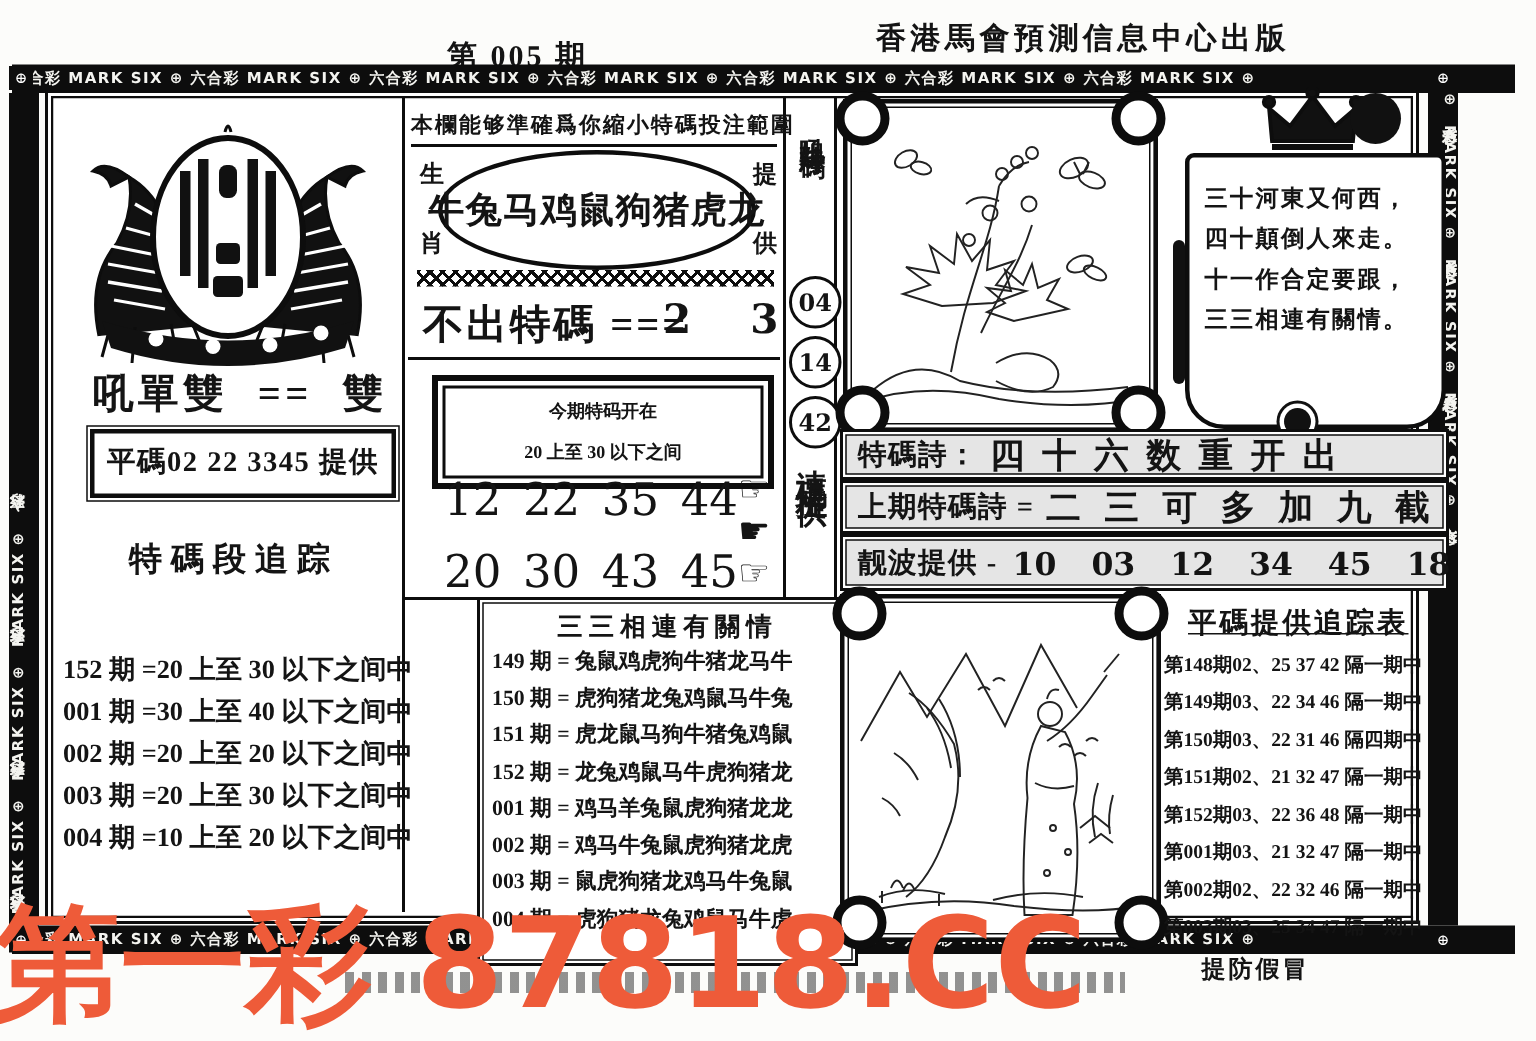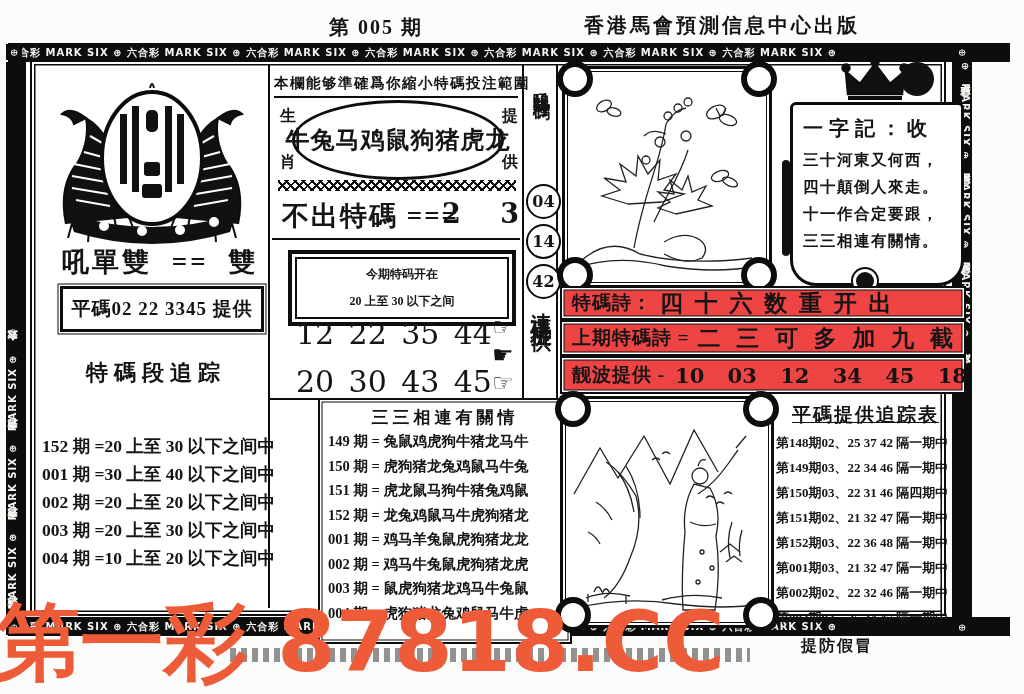--- a/index.html
+++ b/index.html
@@ -49,21 +49,21 @@
   
   .vtext{writing-mode:vertical-rl;text-orientation:upright;font-weight:bold;}
   .circNum{width:31px;height:31px;border:2.5px solid #0d0d0d;border-radius:50%;background:#fff;
            display:flex;align-items:center;justify-content:center;
            font-size:16px;font-weight:bold;font-family:"DejaVu Serif",serif;}
   
   .picBox{border:3px solid #0d0d0d;box-shadow:inset 0 0 0 2px #fff,inset 0 0 0 3px #0d0d0d;background:#fff;}
   .ring{width:24px;height:24px;border:6.5px solid #0d0d0d;border-radius:50%;background:#fff;}
   
   .poemRow{border:2.5px solid #0d0d0d;box-shadow:inset 0 0 0 1.5px #fff,inset 0 0 0 2.5px #0d0d0d;
-           display:flex;align-items:center;padding:0 10px;background:#ef4444;white-space:nowrap;}
+           display:flex;align-items:center;padding:0 10px;background:#e5e5e5;white-space:nowrap;}
   .poemLabel{font-size:19px;font-weight:bold;letter-spacing:1px;}
   .poemBig{font-size:23px;font-weight:bold;margin-left:8px;}
   .poemNums{font-size:21px;font-weight:bold;margin-left:10px;font-family:"DejaVu Serif",serif;}
   
   .shield{border:3.5px solid #0d0d0d;border-radius:6px 6px 26px 26px;background:#fff;}
   .shieldTitle{font-size:20px;font-weight:bold;letter-spacing:6px;}
   .shieldLine{font-size:15.5px;font-weight:bold;line-height:27px;letter-spacing:1.5px;white-space:nowrap;}
   
   .zbox{border:2.5px solid #0d0d0d;box-shadow:inset 0 0 0 1.5px #fff,inset 0 0 0 2.5px #0d0d0d;background:#fff;}
   .ztitle{font-size:17px;font-weight:bold;letter-spacing:4px;text-align:center;}
@@ -74,21 +74,21 @@
   
   .watermark{font-family:"DejaVu Sans",sans-serif;font-weight:900;font-size:84px;
              white-space:nowrap;letter-spacing:0px;z-index:40;line-height:84px;}
   .warn{font-size:16px;font-weight:bold;letter-spacing:2px;z-index:30;}
   .smudge{background:repeating-linear-gradient(90deg,#3a3a3a 0 6px,transparent 6px 11px);opacity:.55;}
   svg{display:block;}
 </style>
 </head>
 <body>
 
-<div class="abs hdr" style="left:298px;top:14px;margin-left:31px;">第 005 期</div>
+<div class="abs hdr" style="left:298px;top:24px;">第 005 期</div>
 <div class="abs hdr" style="left:584px;top:12px;letter-spacing:3px;">香港馬會預測信息中心出版</div>
 
 <div class="abs strip strip-h" style="left:8px;top:43px;width:1002px;height:19px;">六合彩 MARK SIX ⊕ 六合彩 MARK SIX ⊕ 六合彩 MARK SIX ⊕ 六合彩 MARK SIX ⊕ 六合彩 MARK SIX ⊕ 六合彩 MARK SIX ⊕ 六合彩 MARK SIX ⊕</div>
 <div class="abs strip strip-h" style="left:8px;top:617px;width:1002px;height:19px;">六合彩 MARK SIX ⊕ 六合彩 MARK SIX ⊕ 六合彩 MARK SIX ⊕ 六合彩 MARK SIX ⊕ 六合彩 MARK SIX ⊕ 六合彩 MARK SIX ⊕ 六合彩 MARK SIX ⊕</div>
 <div class="abs strip strip-v up" style="left:6px;top:62px;width:20px;height:555px;">六合彩 MARK SIX ⊕ 六合彩 MARK SIX ⊕ 六合彩 MARK SIX ⊕ 六合彩</div>
 <div class="abs strip strip-v" style="left:952px;top:62px;width:20px;height:555px;">⊕ 六合彩 MARK SIX ⊕ 六合彩 MARK SIX ⊕ 六合彩 MARK SIX ⊕ 六合彩</div>
 <div class="abs corner-dot" style="left:6px;top:44px;">⊕</div>
 <div class="abs corner-dot" style="left:954px;top:44px;">⊕</div>
 <div class="abs corner-dot" style="left:6px;top:619px;">⊕</div>
 <div class="abs corner-dot" style="left:954px;top:619px;">⊕</div>
@@ -265,21 +265,20 @@
       <path d="M10,40 h54" stroke-width="4"></path>
     </g>
   </svg>
 </div>
 <div class="abs" style="left:900px;top:62px;width:34px;height:34px;border-radius:50%;background:#111;"></div>
 <div class="abs" style="left:890px;top:192px;width:22px;height:28px;border-radius:50%;background:#111;"></div>
 <div class="abs" style="left:782px;top:160px;width:8px;height:96px;border-radius:6px;background:#111;"></div>
 <div class="abs" style="left:934px;top:160px;width:8px;height:96px;border-radius:6px;background:#111;"></div>
 
 <div class="abs shield" style="left:790px;top:102px;width:152px;height:168px;padding:10px 6px 0 10px;">
-  <div class="shieldTitle">一字記：收</div>
   <div style="margin-top:4px;">
 
   <div class="shieldLine">三十河東又何西，</div>
       <div class="shieldLine">四十顛倒人來走。</div>
       <div class="shieldLine">十一作合定要跟，</div>
       <div class="shieldLine">三三相連有關情。</div>
     </div>
 </div>
 <div class="abs" style="left:856px;top:272px;width:18px;height:18px;border-radius:50%;background:#111;box-shadow:0 0 0 3px #fff,0 0 0 5px #111;"></div>
 

